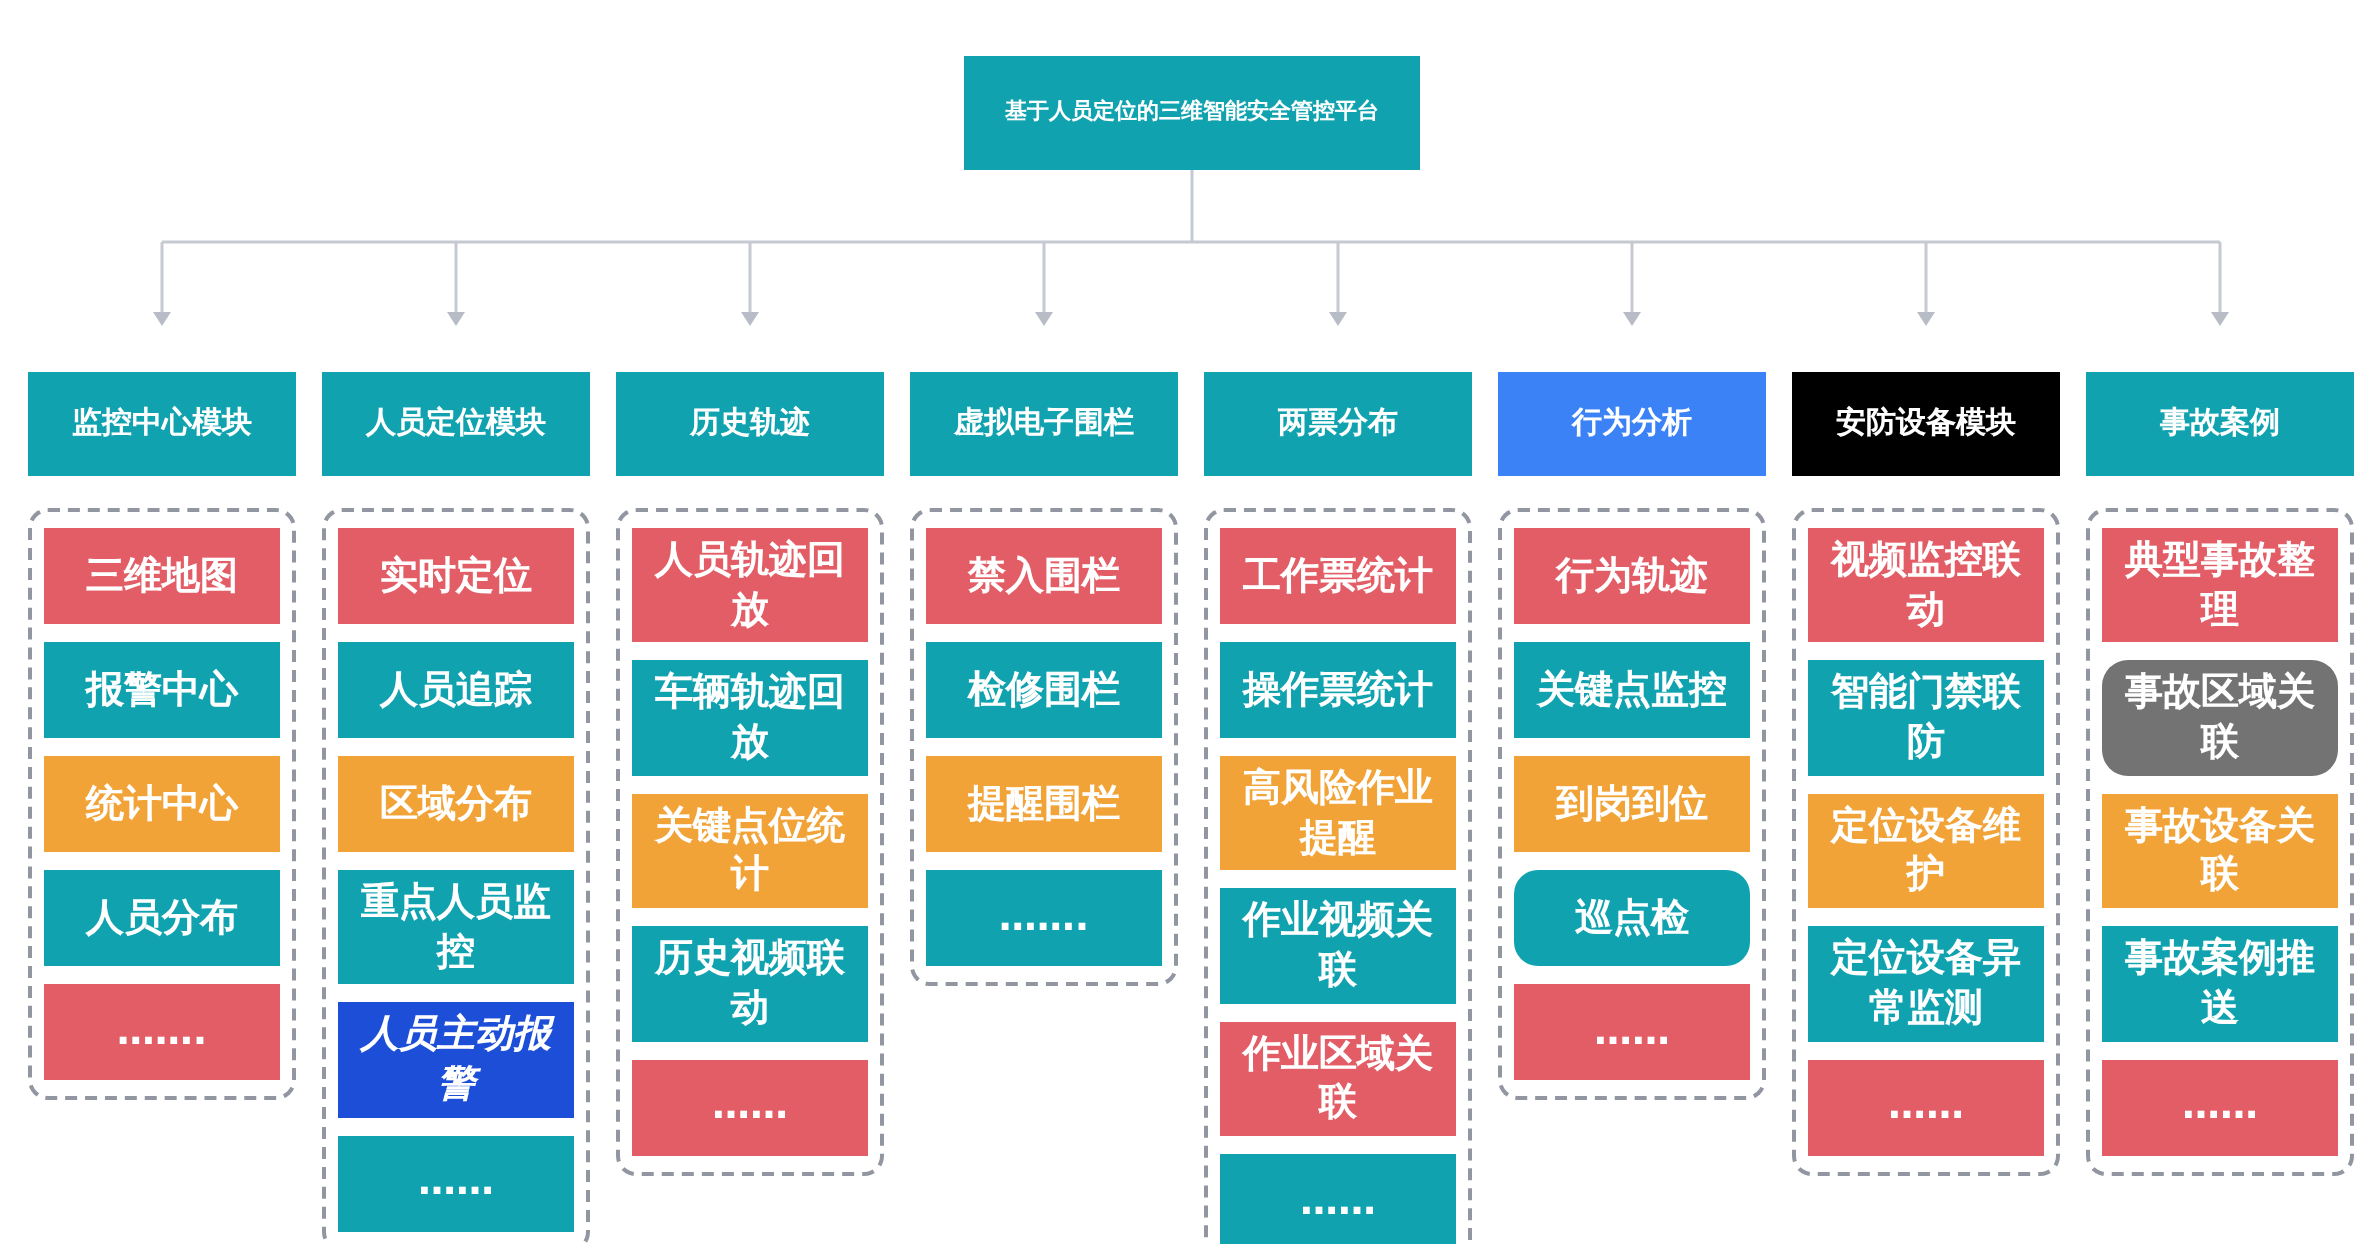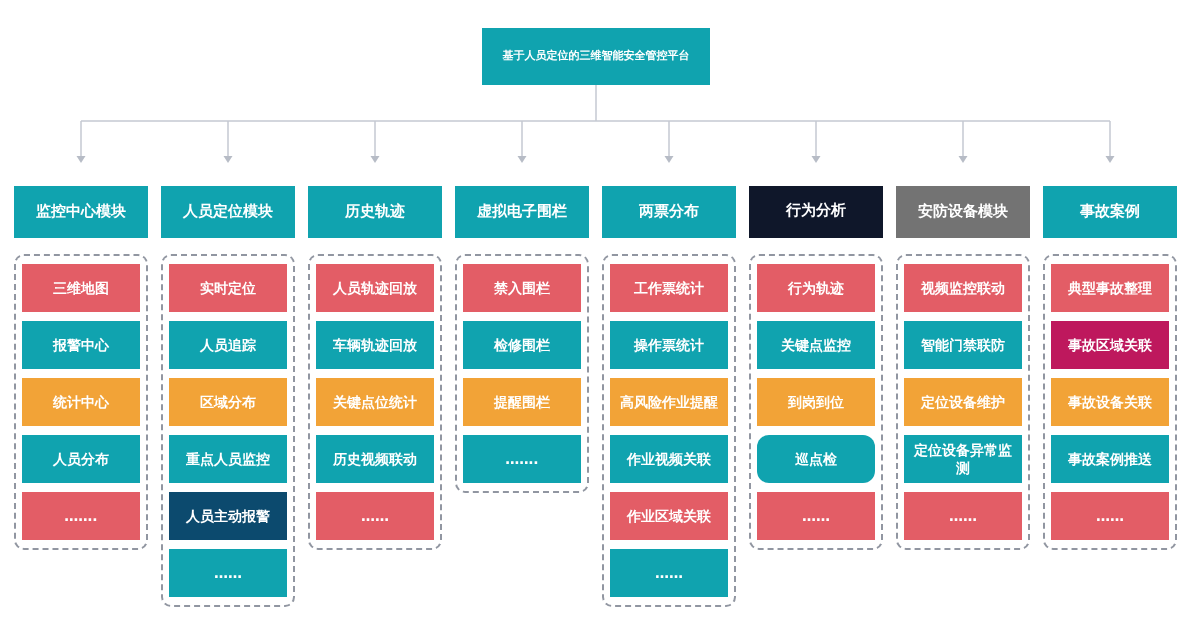--- a/index.html
+++ b/index.html
@@ -26,21 +26,21 @@
     padding:4px 4px; line-height:1.3;
   }
   .group {
     margin-top:16px;
     border:2px dashed #9196a1; border-radius:10px;
     padding:8px 6px;
     display:flex; flex-direction:column; gap:9px;
   }
   .item {
     min-height:48px; display:flex; align-items:center; justify-content:center;
-    text-align:center; color:#ffffff; font-weight:bold; font-size:14px;
+    text-align:center; color:#ffffff; font-weight:bold; font-size:19px;
     line-height:1.3; padding:4px 5px;
   }
 </style>
 </head>
 <body>
 
 <div class="canvas">
 
   <svg class="connectors">
       <path d="M596,85 L596,121 M81,121 L1110,121 M81,121 L81,156 M228,121 L228,156 M375,121 L375,156 M522,121 L522,156 M669,121 L669,156 M816,121 L816,156 M963,121 L963,156 M1110,121 L1110,156" stroke="#c5c9d2" stroke-width="1.5" fill="none"></path>
@@ -67,21 +67,21 @@
           <div class="item" style="background: rgb(227, 93, 102);">…….</div>
         </div>
       </div>
       <div class="column">
         <div class="header" style="background: rgb(16, 163, 175);">人员定位模块</div>
         <div class="group" style="border-color: rgb(145, 150, 161);">
           <div class="item" style="background: rgb(227, 93, 102);">实时定位</div>
           <div class="item" style="background: rgb(16, 163, 175);">人员追踪</div>
           <div class="item" style="background: rgb(242, 163, 55);">区域分布</div>
           <div class="item" style="background: rgb(16, 163, 175);">重点人员监控</div>
-          <div class="item" style="background: #0c4a6e;">人员主动报警</div>
+          <div class="item" style="background: #1d4ed8; font-style: italic;">人员主动报警</div>
           <div class="item" style="background: rgb(16, 163, 175);">……</div>
         </div>
       </div>
       <div class="column">
         <div class="header" style="background: rgb(16, 163, 175);">历史轨迹</div>
         <div class="group" style="border-color: rgb(145, 150, 161);">
           <div class="item" style="background: rgb(227, 93, 102);">人员轨迹回放</div>
           <div class="item" style="background: rgb(16, 163, 175);">车辆轨迹回放</div>
           <div class="item" style="background: rgb(242, 163, 55);">关键点位统计</div>
           <div class="item" style="background: rgb(16, 163, 175);">历史视频联动</div>
@@ -102,44 +102,44 @@
         <div class="group" style="border-color: rgb(145, 150, 161);">
           <div class="item" style="background: rgb(227, 93, 102);">工作票统计</div>
           <div class="item" style="background: rgb(16, 163, 175);">操作票统计</div>
           <div class="item" style="background: rgb(242, 163, 55);">高风险作业提醒</div>
           <div class="item" style="background: rgb(16, 163, 175);">作业视频关联</div>
           <div class="item" style="background: rgb(227, 93, 102);">作业区域关联</div>
           <div class="item" style="background: rgb(16, 163, 175);">……</div>
         </div>
       </div>
       <div class="column">
-        <div class="header" style="background: #0f172a; font-family: Liberation Mono, monospace;">行为分析</div>
+        <div class="header" style="background: #3b82f6;">行为分析</div>
         <div class="group" style="border-color: rgb(145, 150, 161);">
           <div class="item" style="background: rgb(227, 93, 102);">行为轨迹</div>
           <div class="item" style="background: rgb(16, 163, 175);">关键点监控</div>
           <div class="item" style="background: rgb(242, 163, 55); text-align: center;">到岗到位</div>
           <div class="item" style="background: rgb(16, 163, 175); border-radius: 12px;">巡点检</div>
           <div class="item" style="background: rgb(227, 93, 102);">……</div>
         </div>
       </div>
       <div class="column">
-        <div class="header" style="background: #737373;">安防设备模块</div>
+        <div class="header" style="background: #000000;">安防设备模块</div>
         <div class="group" style="border-color: rgb(145, 150, 161);">
           <div class="item" style="background: rgb(227, 93, 102);">视频监控联动</div>
           <div class="item" style="background: rgb(16, 163, 175);">智能门禁联防</div>
           <div class="item" style="background: rgb(242, 163, 55);">定位设备维护</div>
           <div class="item" style="background: rgb(16, 163, 175);">定位设备异常监测</div>
           <div class="item" style="background: rgb(227, 93, 102);">……</div>
         </div>
       </div>
       <div class="column">
         <div class="header" style="background: rgb(16, 163, 175);">事故案例</div>
         <div class="group" style="border-color: rgb(145, 150, 161);">
           <div class="item" style="background: rgb(227, 93, 102);">典型事故整理</div>
-          <div class="item" style="background: #be185d;">事故区域关联</div>
+          <div class="item" style="background: #737373; border-radius: 13px;">事故区域关联</div>
           <div class="item" style="background: rgb(242, 163, 55);">事故设备关联</div>
           <div class="item" style="background: rgb(16, 163, 175);">事故案例推送</div>
           <div class="item" style="background: rgb(227, 93, 102);">……</div>
         </div>
       </div>
     </div>
 
 </div>
 
 </body></html>

